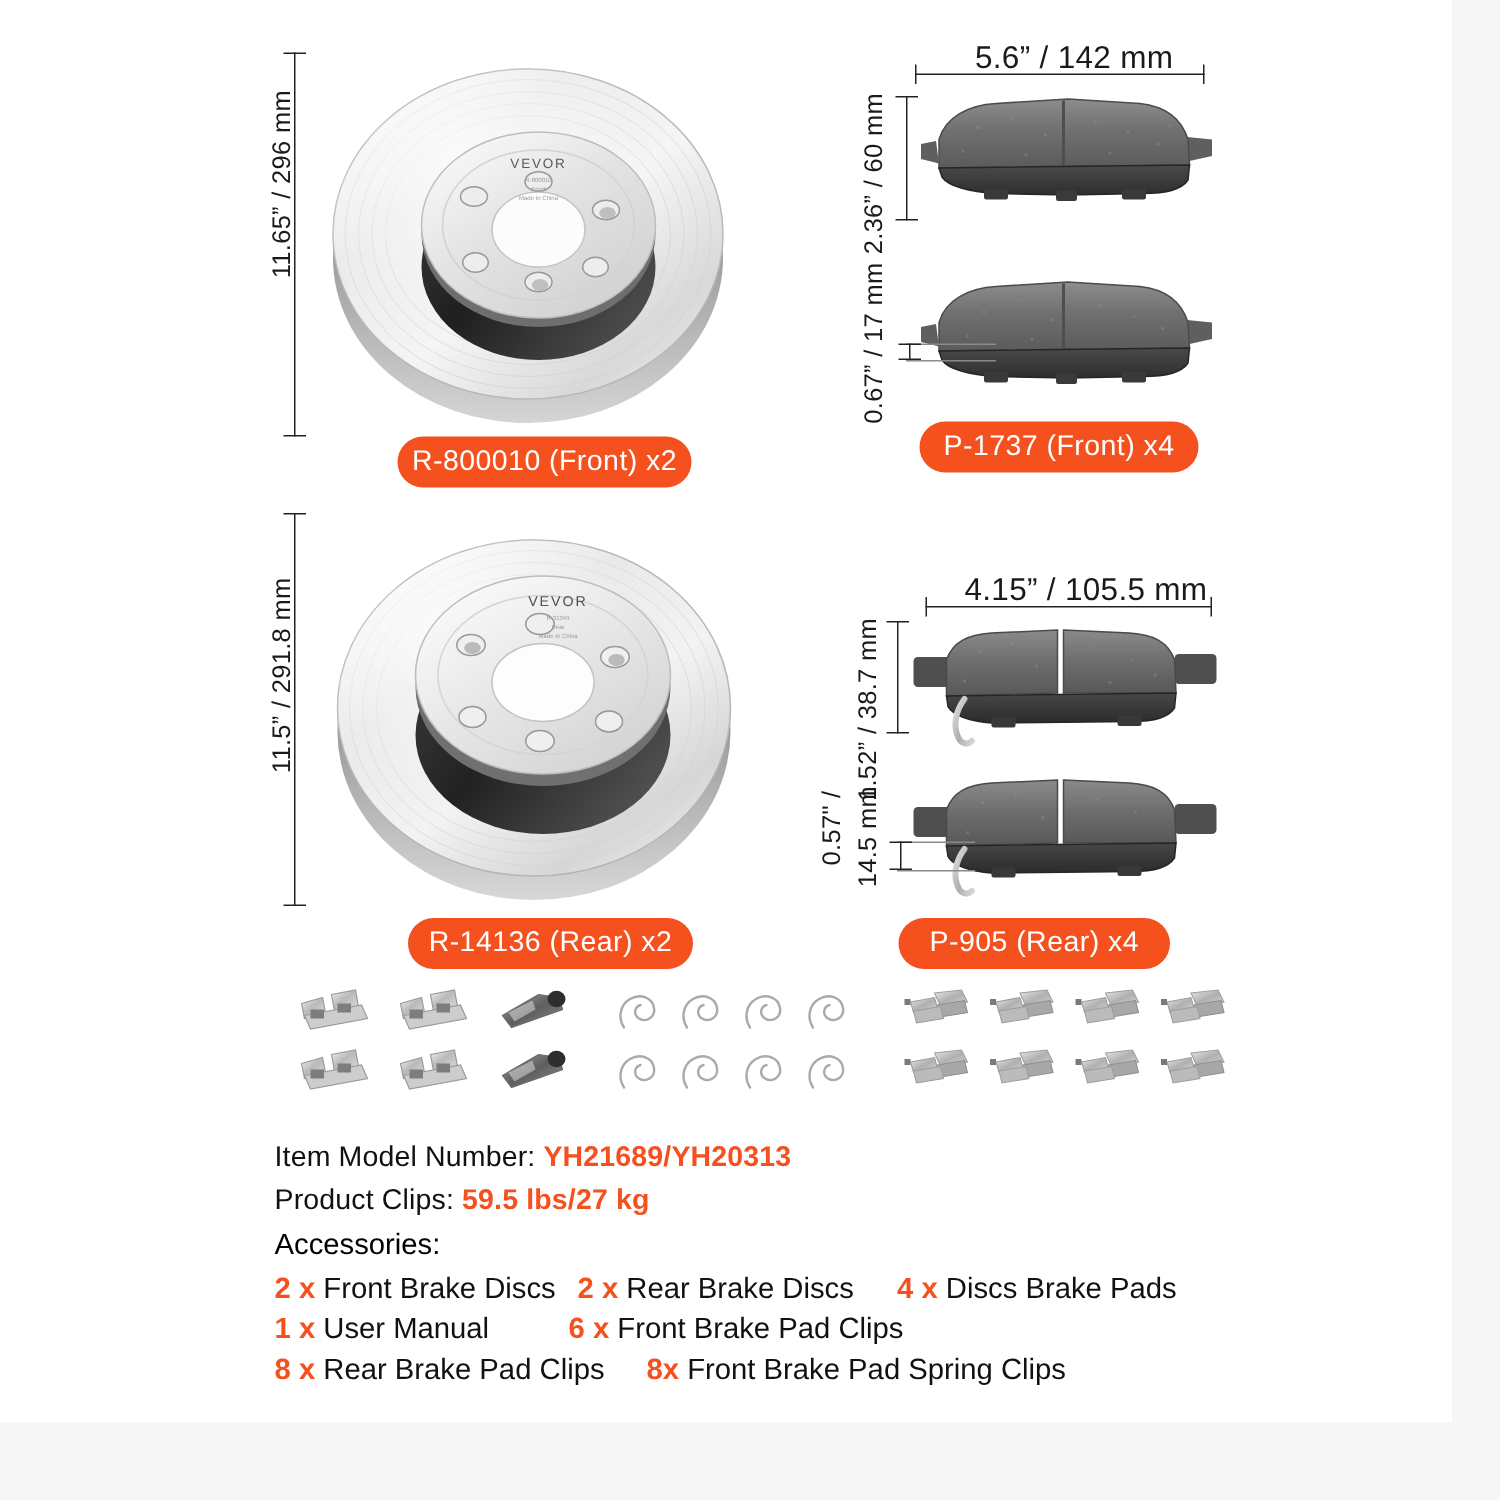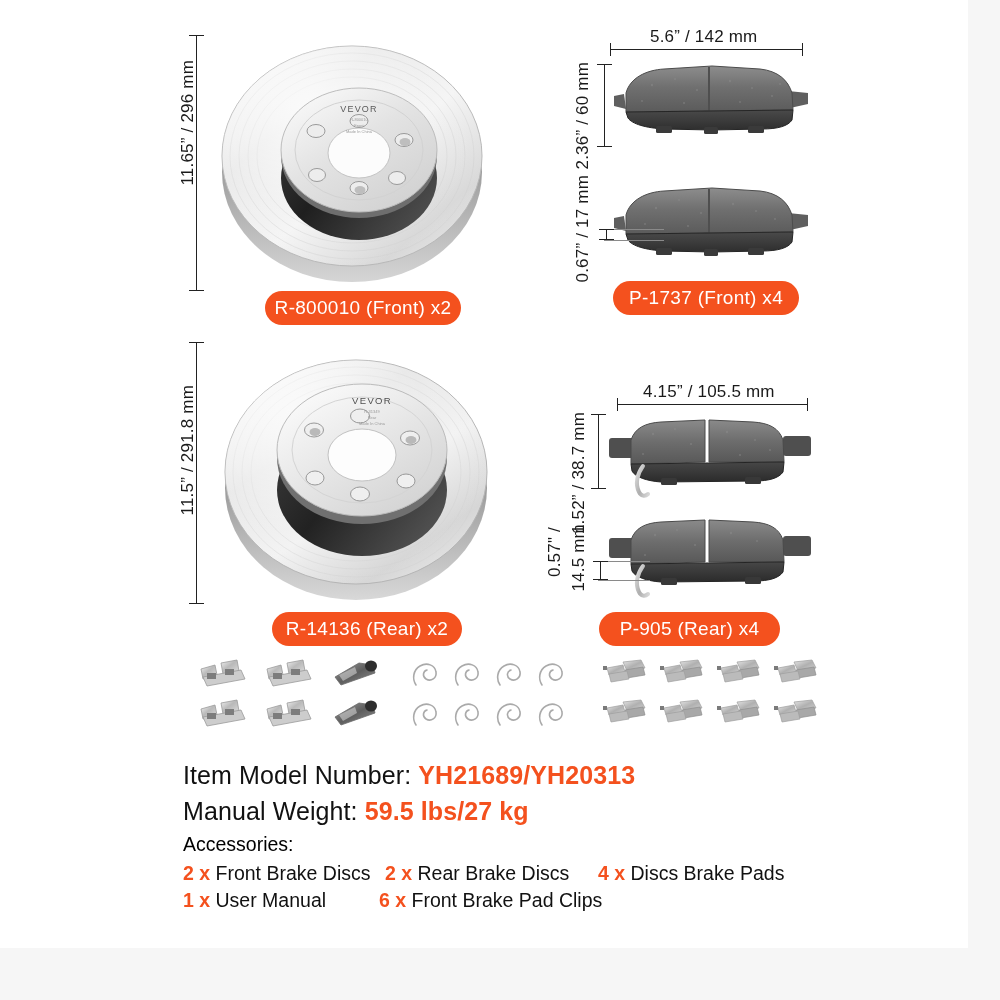--- a/index.html
+++ b/index.html
@@ -26,21 +26,21 @@
     writing-mode: vertical-rl;
     transform: rotate(180deg);
     white-space: nowrap;
     font-size: 17px;
     color: #1a1a1a;
     letter-spacing: .2px;
   }
   .htext {
     position: absolute;
     white-space: nowrap;
-    font-size: 17px;
+    font-size: 21px;
     color: #1a1a1a;
     letter-spacing: .2px;
   }
 
   
   .vrule {
     position: absolute;
     width: 1px;
     background: #222;
   }
@@ -106,21 +106,21 @@
   
   #info-card {
     position: absolute;
     left: 153px; top: 740px;
     width: 700px; height: 205px;
     background: #fff;
     border-radius: 18px;
     padding: 21px 0 0 30px;
   }
   .info-line {
-    font-size: 25px;
+    font-size: 19px;
     color: #111;
     margin-bottom: 7px;
     white-space: nowrap;
     letter-spacing: .1px;
   }
   .info-line .val {
     color: #f4511e;
     font-weight: bold;
   }
   .acc-label { font-size: 19.5px; color: #000000; margin-bottom: 6px; }
@@ -668,21 +668,21 @@
 
 </div>
 
 <div id="info-card">
 
   <div class="info-line">
     <span>Item Model Number: </span><span class="val">YH21689/YH20313</span>
   </div>
 
   <div class="info-line">
-    <span>Manual Weight: </span><span class="val">59.5 lbs/27 kg</span>
+    <span>Product Clips: </span><span class="val">59.5 lbs/27 kg</span>
   </div>
 
   <div class="acc-label">Accessories:</div>
 
   <div class="acc-row">
     <span class="acc-item" style="width:202px;">
       <span class="qty">2 x</span><span> Front Brake Discs</span>
     </span>
     <span class="acc-item" style="width:213px;">
       <span class="qty">2 x</span><span> Rear Brake Discs</span>
@@ -694,14 +694,22 @@
 
   <div class="acc-row">
     <span class="acc-item" style="width:196px;">
       <span class="qty">1 x</span><span> User Manual</span>
     </span>
     <span class="acc-item">
       <span class="qty">6 x</span><span> Front Brake Pad Clips</span>
     </span>
   </div>
 
+  <div class="acc-row">
+    <span class="acc-item" style="width:248px;">
+      <span class="qty">8 x</span><span> Rear Brake Pad Clips</span>
+    </span>
+    <span class="acc-item">
+      <span class="qty">8x</span><span> Front Brake Pad Spring Clips</span>
+    </span>
+  </div>
 
 </div>
 
 </body></html>

